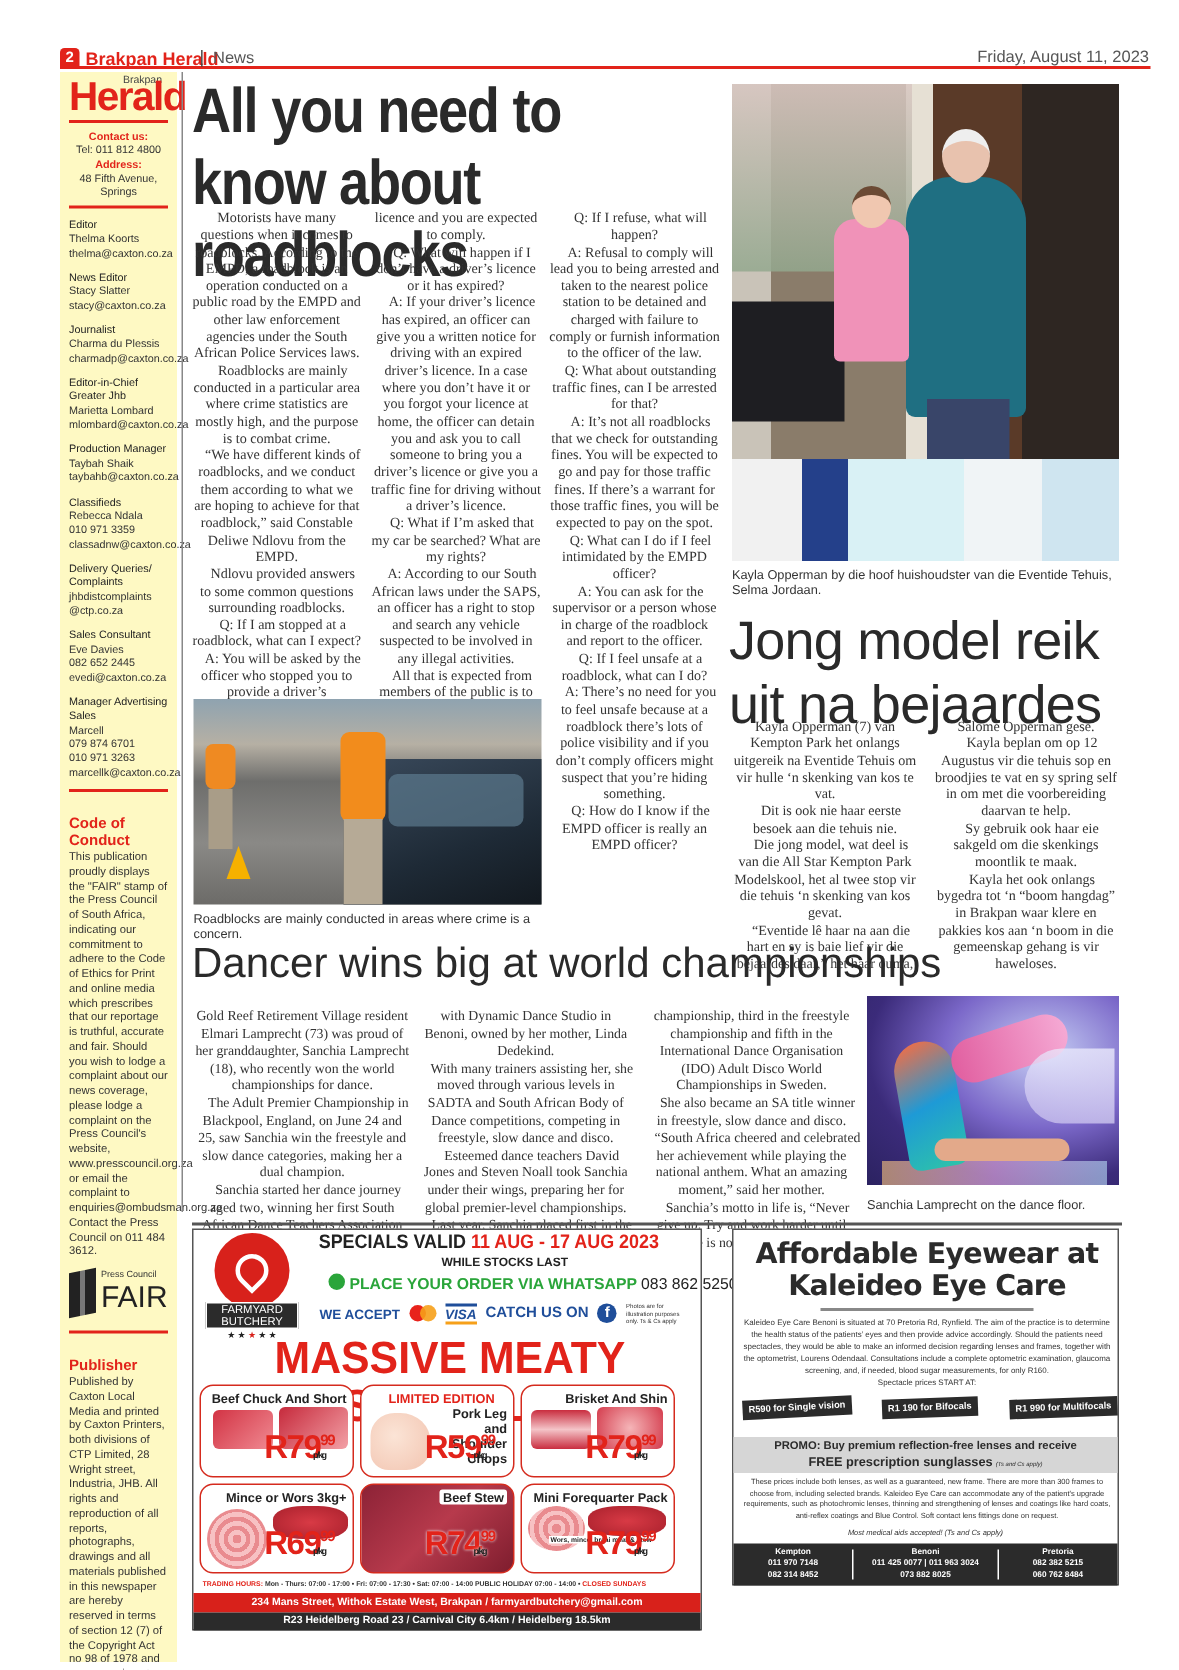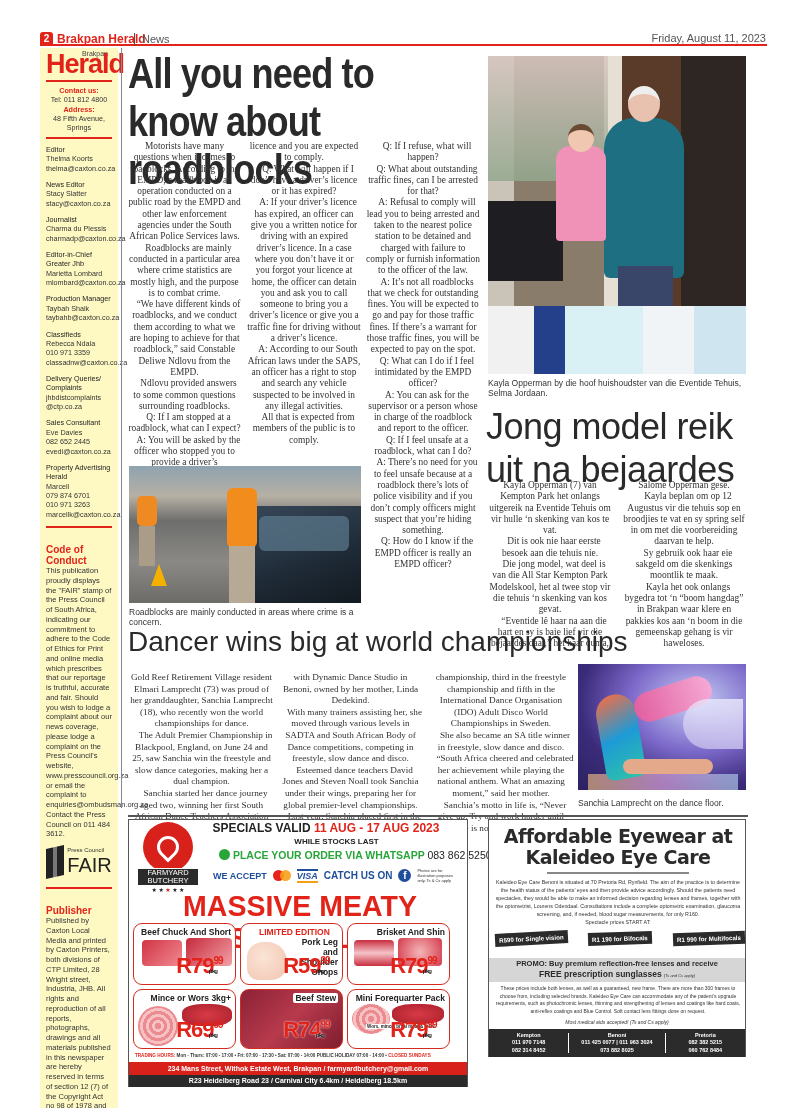--- a/index.html
+++ b/index.html
@@ -114,21 +114,21 @@
         <div>jhbdistcomplaints</div>
         <div>@ctp.co.za</div>
       </div>
     <div class="blk">
         <div class="role">Sales Consultant</div>
         <div>Eve Davies</div>
         <div>082 652 2445</div>
         <div>evedi@caxton.co.za</div>
       </div>
     <div class="blk">
-        <div class="role">Property Advertising Herald</div>
+        <div class="role">Manager Advertising Sales</div>
         <div>Marcell</div>
         <div>079 874 6701</div>
         <div>010 971 3263</div>
         <div>marcellk@caxton.co.za</div>
       </div>
   </div>
   <div class="bar">
     <div class="sect-h">Code of Conduct</div>
     <div style="font-size:7.5px">This publication proudly displays the "FAIR" stamp of the Press Council of South Africa, indicating our commitment to adhere to the Code of Ethics for Print and online media which prescribes that our reportage is truthful, accurate and fair. Should you wish to lodge a complaint about our news coverage, please lodge a complaint on the Press Council's website, www.presscouncil.org.za or email the complaint to enquiries@ombudsman.org.za Contact the Press Council on 011 484 3612.</div>
     <div class="fair">
@@ -153,27 +153,28 @@
   <p>Roadblocks are mainly conducted in a particular area where crime statistics are mostly high, and the purpose is to combat crime.</p>
   <p>“We have different kinds of roadblocks, and we conduct them according to what we are hoping to achieve for that roadblock,” said Constable Deliwe Ndlovu from the EMPD.</p>
   <p>Ndlovu provided answers to some common questions surrounding roadblocks.</p>
   <p>Q: If I am stopped at a roadblock, what can I expect?</p>
   <p>A: You will be asked by the officer who stopped you to provide a driver’s</p>
 </div>
 <div class="abs col" style="left:247px;top:141px;width:114px">
   <p class="ni">licence and you are expected to comply.</p>
   <p>Q: What will happen if I don’t have a driver’s licence or it has expired?</p>
   <p>A: If your driver’s licence has expired, an officer can give you a written notice for driving with an expired driver’s licence. In a case where you don’t have it or you forgot your licence at home, the officer can detain you and ask you to call someone to bring you a driver’s licence or give you a traffic fine for driving without a driver’s licence.</p>
+  <p>Q: What if I’m asked that my car be searched? What are my rights?</p>
   <p>A: According to our South African laws under the SAPS, an officer has a right to stop and search any vehicle suspected to be involved in any illegal activities.</p>
   <p>All that is expected from members of the public is to comply.</p>
 </div>
 <div class="abs col" style="left:366px;top:141px;width:114px">
   <p>Q: If I refuse, what will happen?</p>
+  <p>A: Refusal to comply will lead you to being arrested and taken to the nearest police station to be detained and charged with failure to comply or furnish information to the officer of the law.</p>
   <p>Q: What about outstanding traffic fines, can I be arrested for that?</p>
-  <p>A: Refusal to comply will lead you to being arrested and taken to the nearest police station to be detained and charged with failure to comply or furnish information to the officer of the law.</p>
   <p>A: It’s not all roadblocks that we check for outstanding fines. You will be expected to go and pay for those traffic fines. If there’s a warrant for those traffic fines, you will be expected to pay on the spot.</p>
   <p>Q: What can I do if I feel intimidated by the EMPD officer?</p>
   <p>A: You can ask for the supervisor or a person whose in charge of the roadblock and report to the officer.</p>
   <p>Q: If I feel unsafe at a roadblock, what can I do?</p>
   <p>A: There’s no need for you to feel unsafe because at a roadblock there’s lots of police visibility and if you don’t comply officers might suspect that you’re hiding something.</p>
   <p>Q: How do I know if the EMPD officer is really an EMPD officer?</p>
 </div>
 
 <div class="abs photo" style="left:129px;top:466px;width:232px;height:137px;background:linear-gradient(180deg,#8fa3b0 0%,#b6b0a4 22%,#6e6e6c 40%,#8a8986 70%,#6c6b68 100%)">
   <div class="abs" style="left:100px;top:40px;width:135px;height:100px;background:linear-gradient(160deg,#3a4a5c,#1e2a36 60%,#12181e);border-radius:12px 0 0 0"></div>

